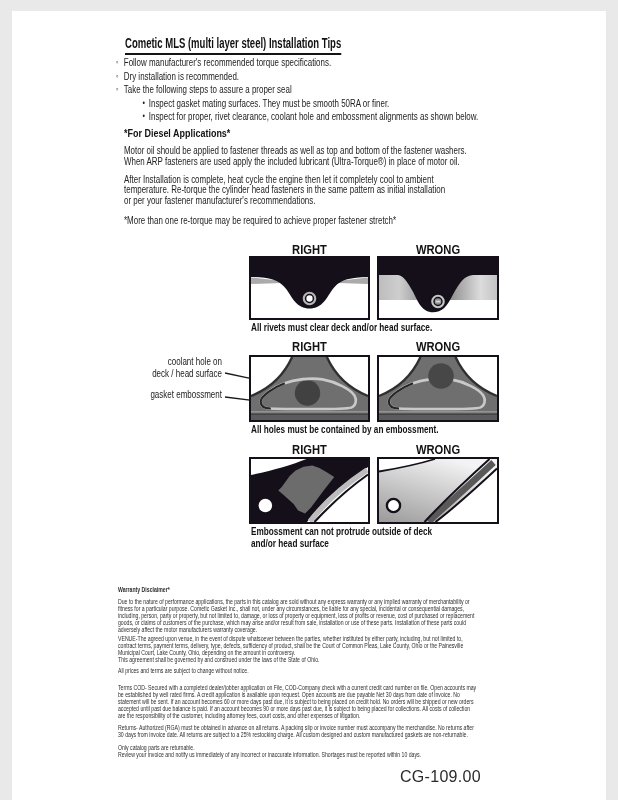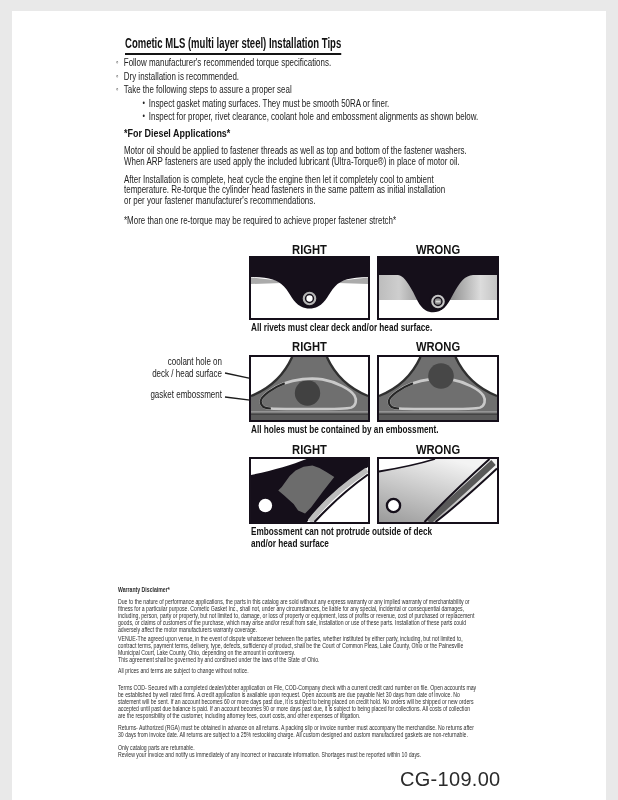--- a/index.html
+++ b/index.html
@@ -40,21 +40,21 @@
 
   #legal{left:106px;top:575px;width:500px;font-size:6.3px;line-height:7px;color:#2e2e2e;}
   #legal .lg-h{font-weight:bold;margin:0;}
   #legal p{margin:0;}
   .mt5{margin-top:5px!important;}
   .mt2{margin-top:2px!important;}
   .mt4{margin-top:4px!important;}
   .mt10{margin-top:10px!important;}
   .mt6{margin-top:6px!important;}
 
-  #pagecode{left:388px;top:757px;font-size:20px;letter-spacing:.3px;color:#2b2b2b;}
+  #pagecode{left:388px;top:757px;font-size:16px;letter-spacing:.3px;color:#2b2b2b;}
 </style>
 </head>
 <body>
 
 <div id="page">
 
   <div id="title" class="abs sx68">Cometic MLS (multi layer steel) Installation Tips</div>
 
   <div id="bullets" class="abs sx78">
     <div class="b-row">

